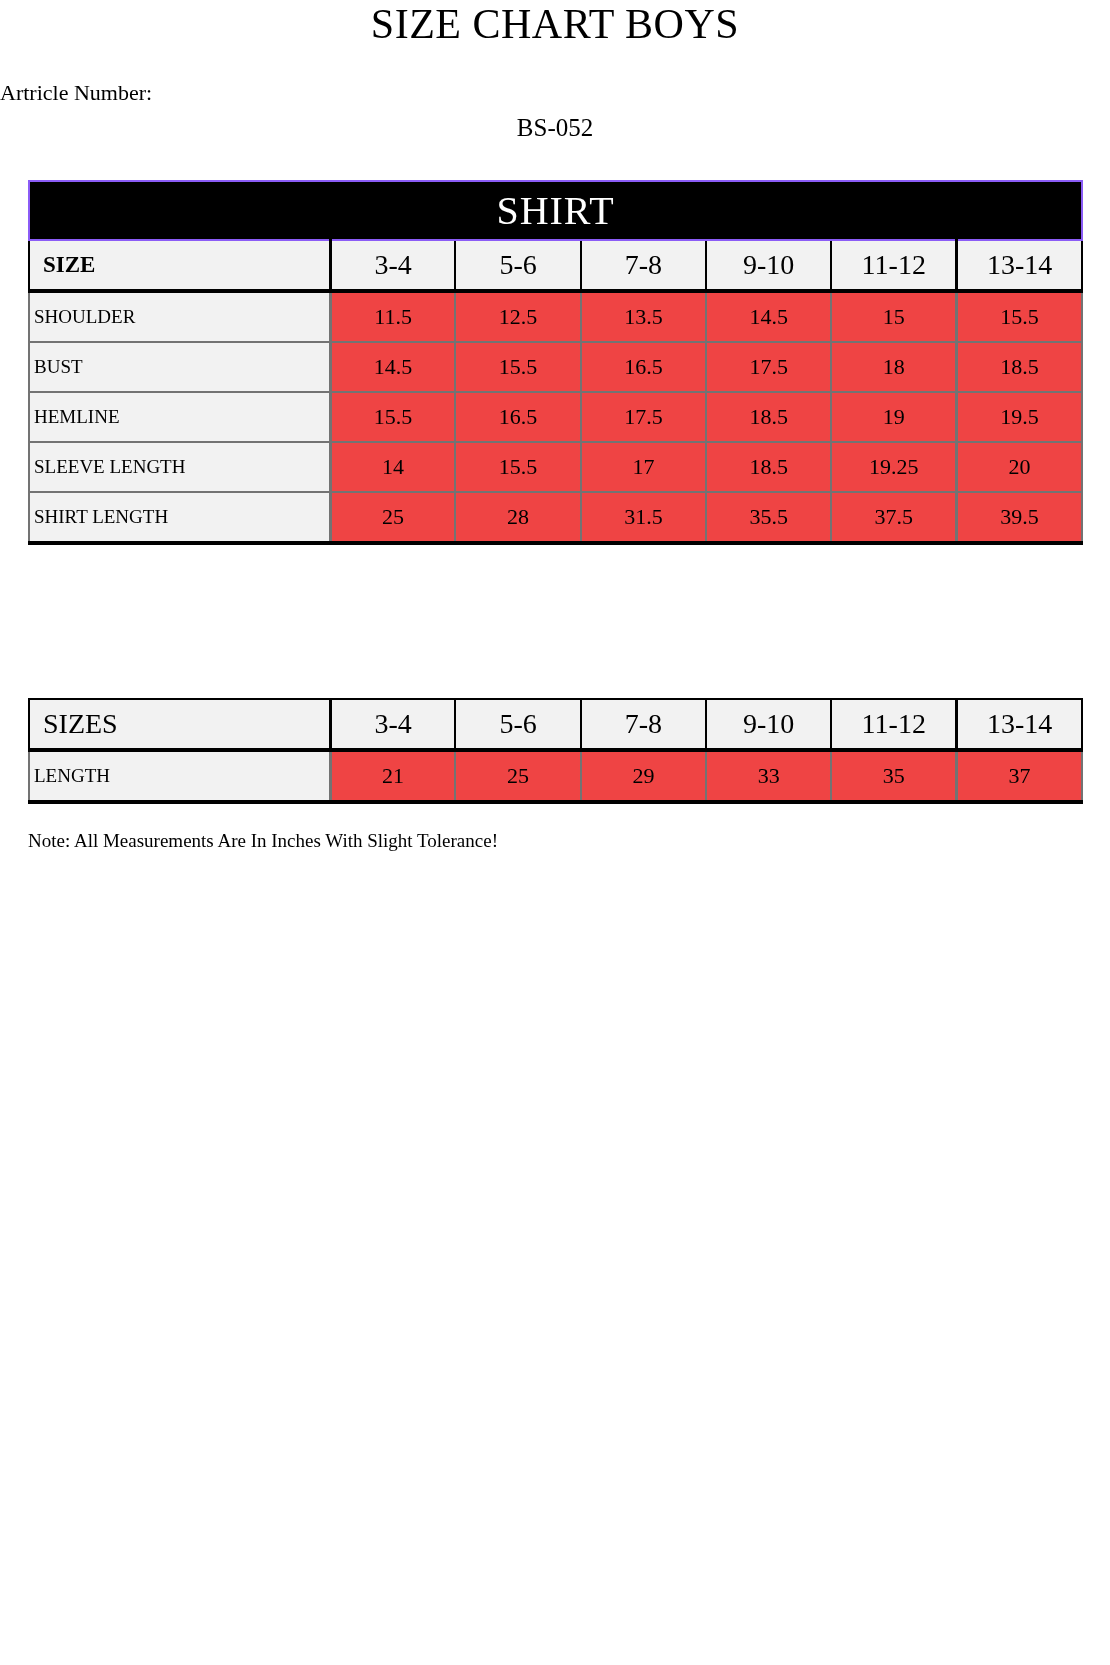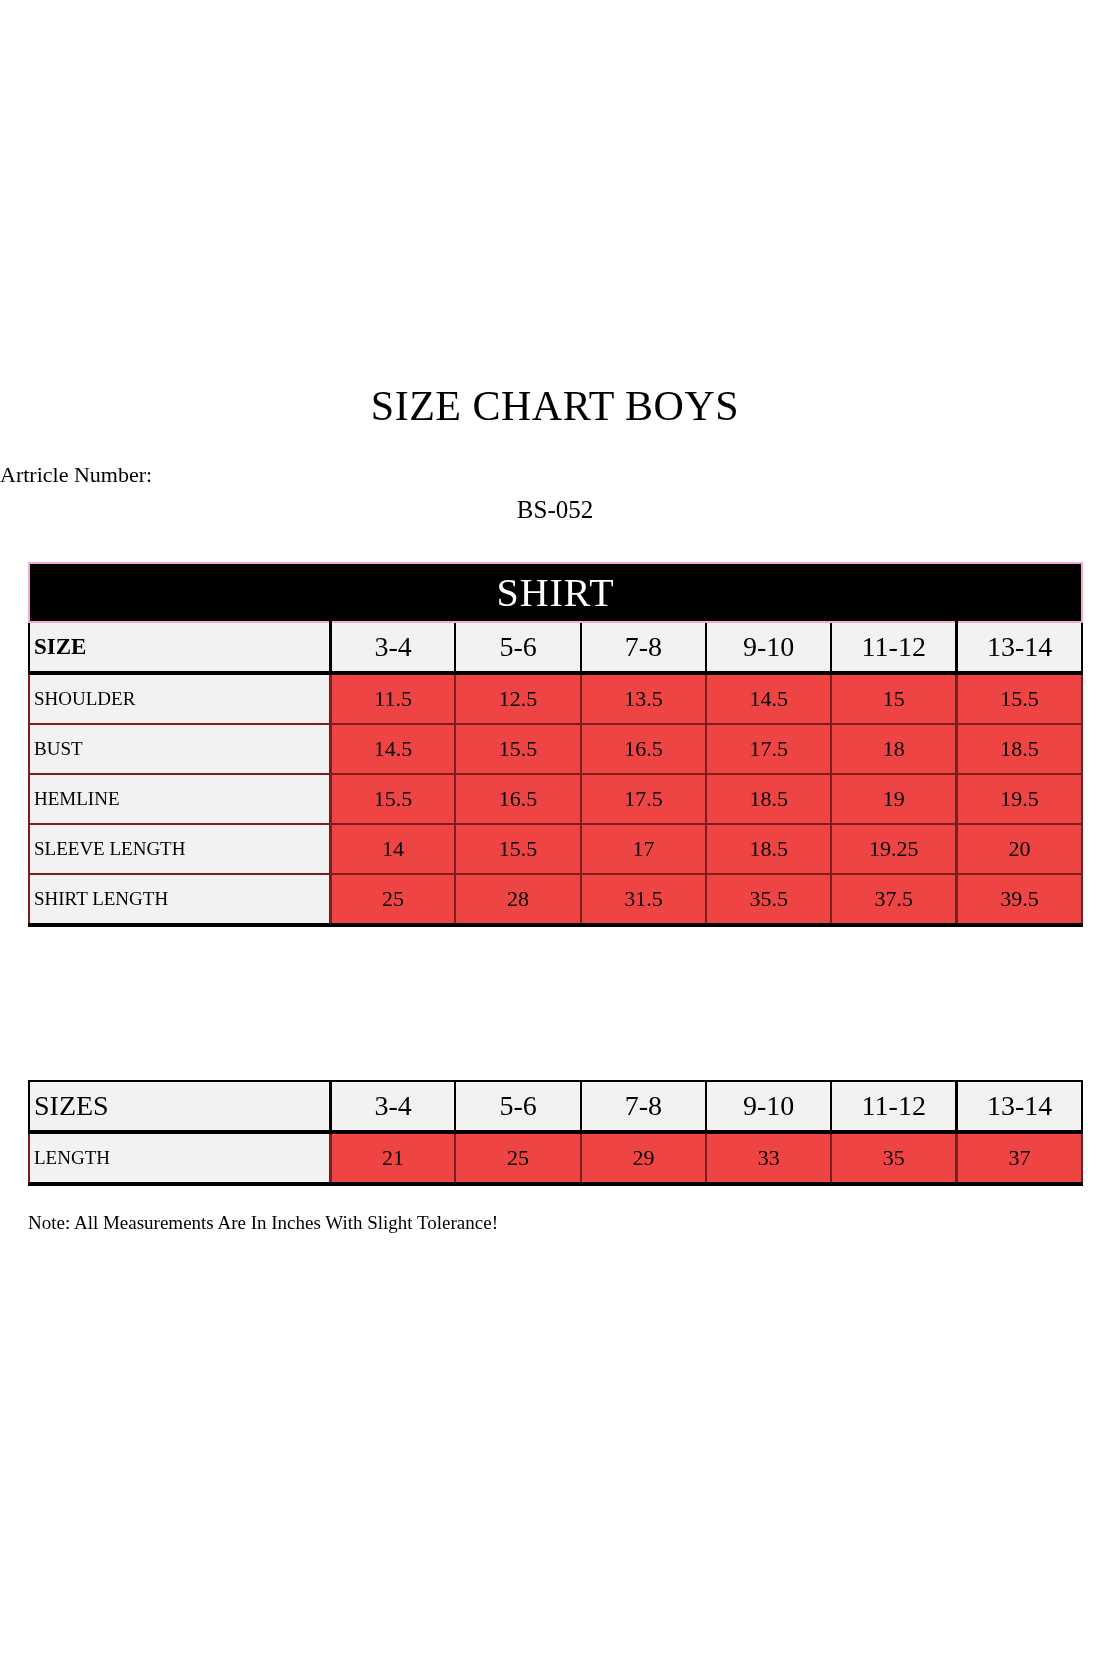--- a/index.html
+++ b/index.html
@@ -8,21 +8,20 @@
     background: #ffffff;
   }
   body {
     width: 1110px;
     height: 1665px;
     font-family: "Liberation Serif", "DejaVu Serif", serif;
     color: #000000;
     position: relative;
   }
   .doc-title {
-    padding-top: 382px;
     text-align: center;
     font-size: 42px;
     line-height: 1.15;
     letter-spacing: 0.5px;
     white-space: pre;
   }
   .article-label {
     margin-top: 32px;
     font-size: 22px;
     line-height: 1.2;
@@ -49,47 +48,47 @@
   table.size-table.trouser { margin-top: 153px; }
 
   td.band-cell {
     background: #000000;
     color: #ffffff;
     height: 55px;
     text-align: center;
     vertical-align: middle;
     font-size: 40px;
     letter-spacing: 1px;
-    border: 2px solid #f9a8d4;
+    border: 2px solid #8b5cf6;
   }
   tr.header-row td {
     background: #f2f2f2;
     height: 46px;
     border: 2px solid #000000;
     border-bottom-width: 4px;
     vertical-align: middle;
   }
   tr.header-row td.label-cell {
     font-size: 23px;
     font-weight: bold;
     text-align: left;
-    padding-left: 4px;
+    padding-left: 13px;
   }
   tr.header-row td.label-cell.normal-weight {
     font-weight: normal;
     font-size: 28px;
   }
   tr.header-row td.size-cell {
     font-size: 28px;
     font-weight: normal;
     text-align: center;
   }
   tr.body-row td {
     height: 46px;
-    border: 2px solid #7f1d1d;
+    border: 2px solid #737373;
     vertical-align: middle;
   }
   tr.body-row td.label-cell {
     background: #f2f2f2;
     font-size: 19px;
     text-align: left;
     padding-left: 4px;
     border-right-width: 3px;
   }
   tr.body-row td.value-cell {

